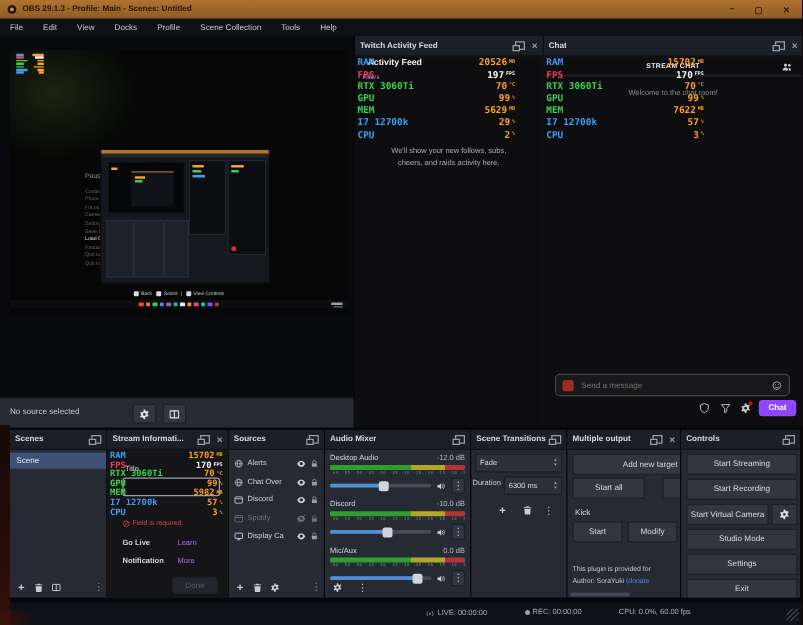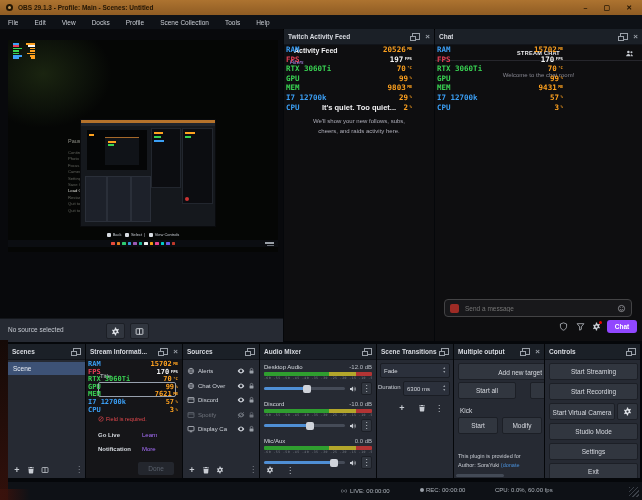--- a/index.html
+++ b/index.html
@@ -202,21 +202,20 @@
     <div class="dhead">
       <span class="ttl">Twitch Activity Feed</span>
       <span class="hic">
           <span class="pop"></span>
           <span class="xcl">×</span>
         </span>
     </div>
     <div class="dbody twitch">
       <span class="abs" style="left:10px;top:2px;font-size:7px;font-weight:bold;color:#efeff1;">Activity Feed</span>
       <span class="abs" style="left:6px;top:14px;font-size:5px;font-style:italic;color:#bf94ff;">Filters</span>
-      <div class="abs" style="left:0;top:58px;width:100%;text-align:center;font-size:7.5px;font-weight:bold;color:#efeff1;">It's quiet. Too quiet...</div>
       <div class="abs" style="left:0;top:73px;width:100%;text-align:center;font-size:6px;color:#adadb8;">We'll show your new follows, subs,</div>
       <div class="abs" style="left:0;top:83px;width:100%;text-align:center;font-size:6px;color:#adadb8;">cheers, and raids activity here.</div>
 
       <div class="abs ovl" style="left:2px;top:0;width:126px;">
         <div class="ovr">
             <span class="c-cb">RAM</span>
             <span class="ov c-or">20526</span>
             <span class="ou c-or">MB</span>
           </div>
         <div class="ovr">
@@ -229,21 +228,21 @@
             <span class="ov c-or">70</span>
             <span class="ou c-or">°C</span>
           </div>
         <div class="ovr">
             <span class="c-gr">GPU</span>
             <span class="ov c-or">99</span>
             <span class="ou c-or">%</span>
           </div>
         <div class="ovr">
             <span class="c-gr">MEM</span>
-            <span class="ov c-or">9803</span>
+            <span class="ov c-or">5629</span>
             <span class="ou c-or">MB</span>
           </div>
         <div class="ovr">
             <span class="c-cb">I7 12700k</span>
             <span class="ov c-or">29</span>
             <span class="ou c-or">%</span>
           </div>
         <div class="ovr">
             <span class="c-cb">CPU</span>
             <span class="ov c-or">2</span>
@@ -324,21 +323,21 @@
             <span class="ov c-or">70</span>
             <span class="ou c-or">°C</span>
           </div>
         <div class="ovr">
             <span class="c-gr">GPU</span>
             <span class="ov c-or">99</span>
             <span class="ou c-or">%</span>
           </div>
         <div class="ovr">
             <span class="c-gr">MEM</span>
-            <span class="ov c-or">9431</span>
+            <span class="ov c-or">7622</span>
             <span class="ou c-or">MB</span>
           </div>
         <div class="ovr">
             <span class="c-cb">I7 12700k</span>
             <span class="ov c-or">57</span>
             <span class="ou c-or">%</span>
           </div>
         <div class="ovr">
             <span class="c-cb">CPU</span>
             <span class="ov c-or">3</span>
@@ -419,21 +418,21 @@
             <span class="ov c-or">70</span>
             <span class="ou c-or">°C</span>
           </div>
         <div class="ovr">
             <span class="c-gr">GPU</span>
             <span class="ov c-or">99</span>
             <span class="ou c-or">%</span>
           </div>
         <div class="ovr">
             <span class="c-gr">MEM</span>
-            <span class="ov c-or">7621</span>
+            <span class="ov c-or">5982</span>
             <span class="ou c-or">MB</span>
           </div>
         <div class="ovr">
             <span class="c-cb">I7 12700k</span>
             <span class="ov c-or">57</span>
             <span class="ou c-or">%</span>
           </div>
         <div class="ovr">
             <span class="c-cb">CPU</span>
             <span class="ov c-or">3</span>

